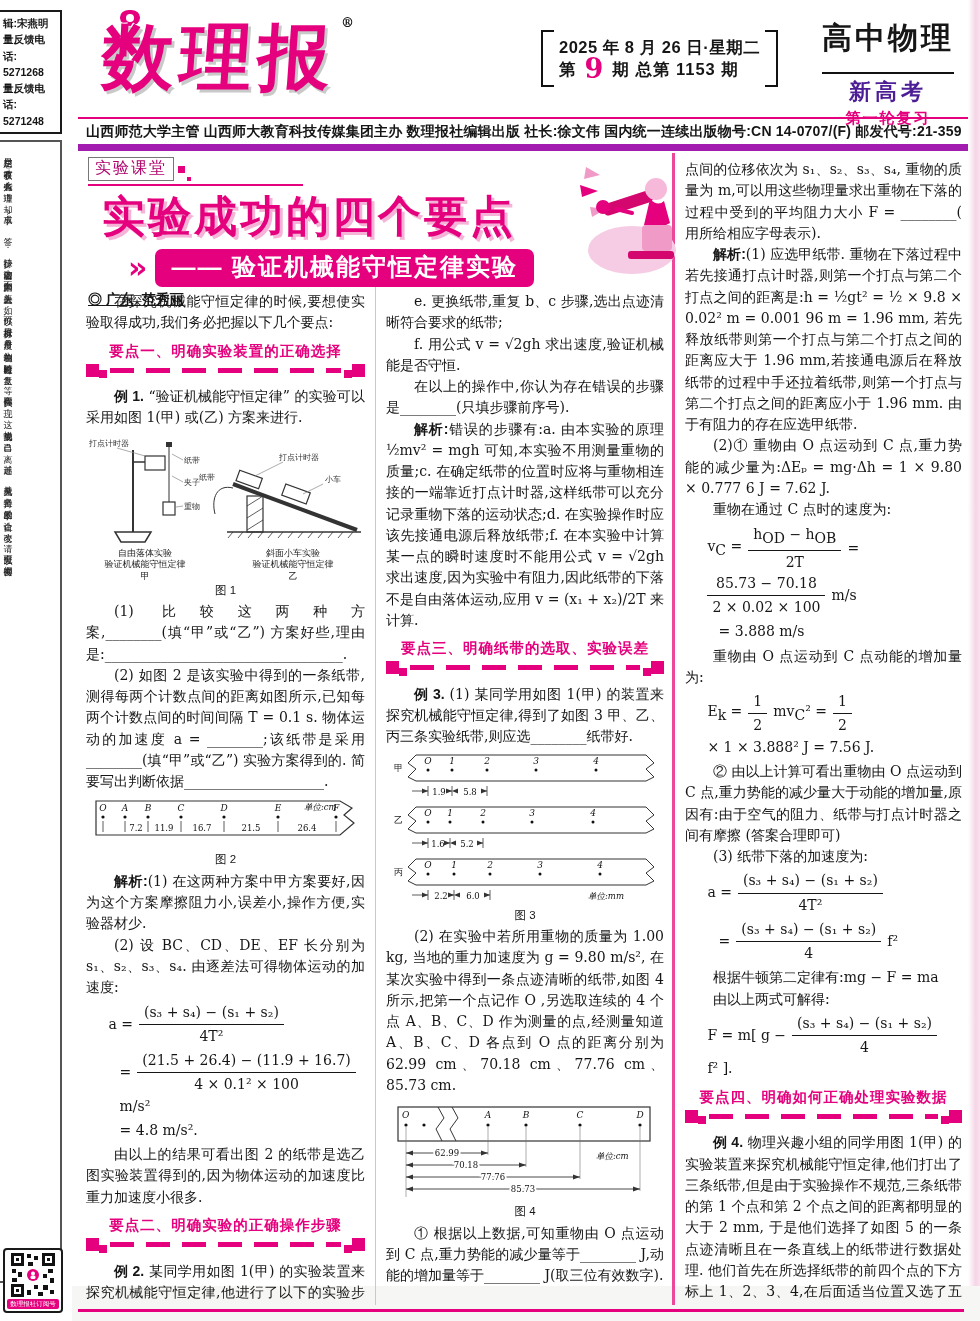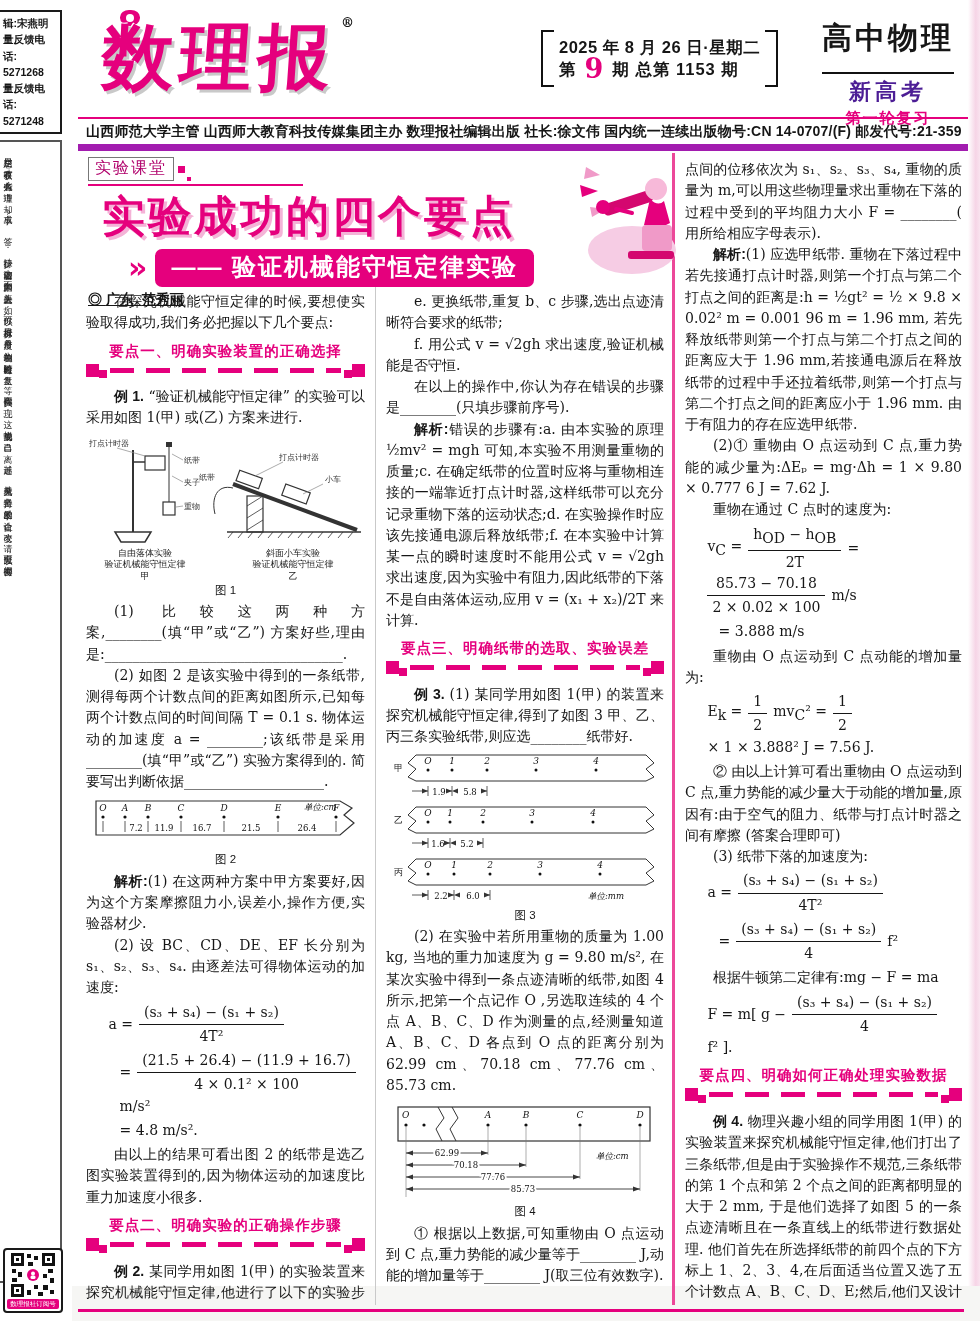--- a/index.html
+++ b/index.html
@@ -605,20 +605,21 @@
         <div class="formula cont">
             <span class="fseg">=</span>
             <span class="frac">
               <span class="fnum">(s₃ + s₄) − (s₁ + s₂)</span>
               <span class="fden">4</span>
             </span>
             <span class="fseg">f²</span>
           </div>
 
         <p class="p">根据牛顿第二定律有:mg − F = ma</p>
+        <p class="p">由以上两式可解得:</p>
         <div class="formula">
             <span class="fseg">F = m[ g −</span>
             <span class="frac">
               <span class="fnum">(s₃ + s₄) − (s₁ + s₂)</span>
               <span class="fden">4</span>
             </span>
             <span class="fseg">f² ].</span>
           </div>
 
         <div class="banner">

